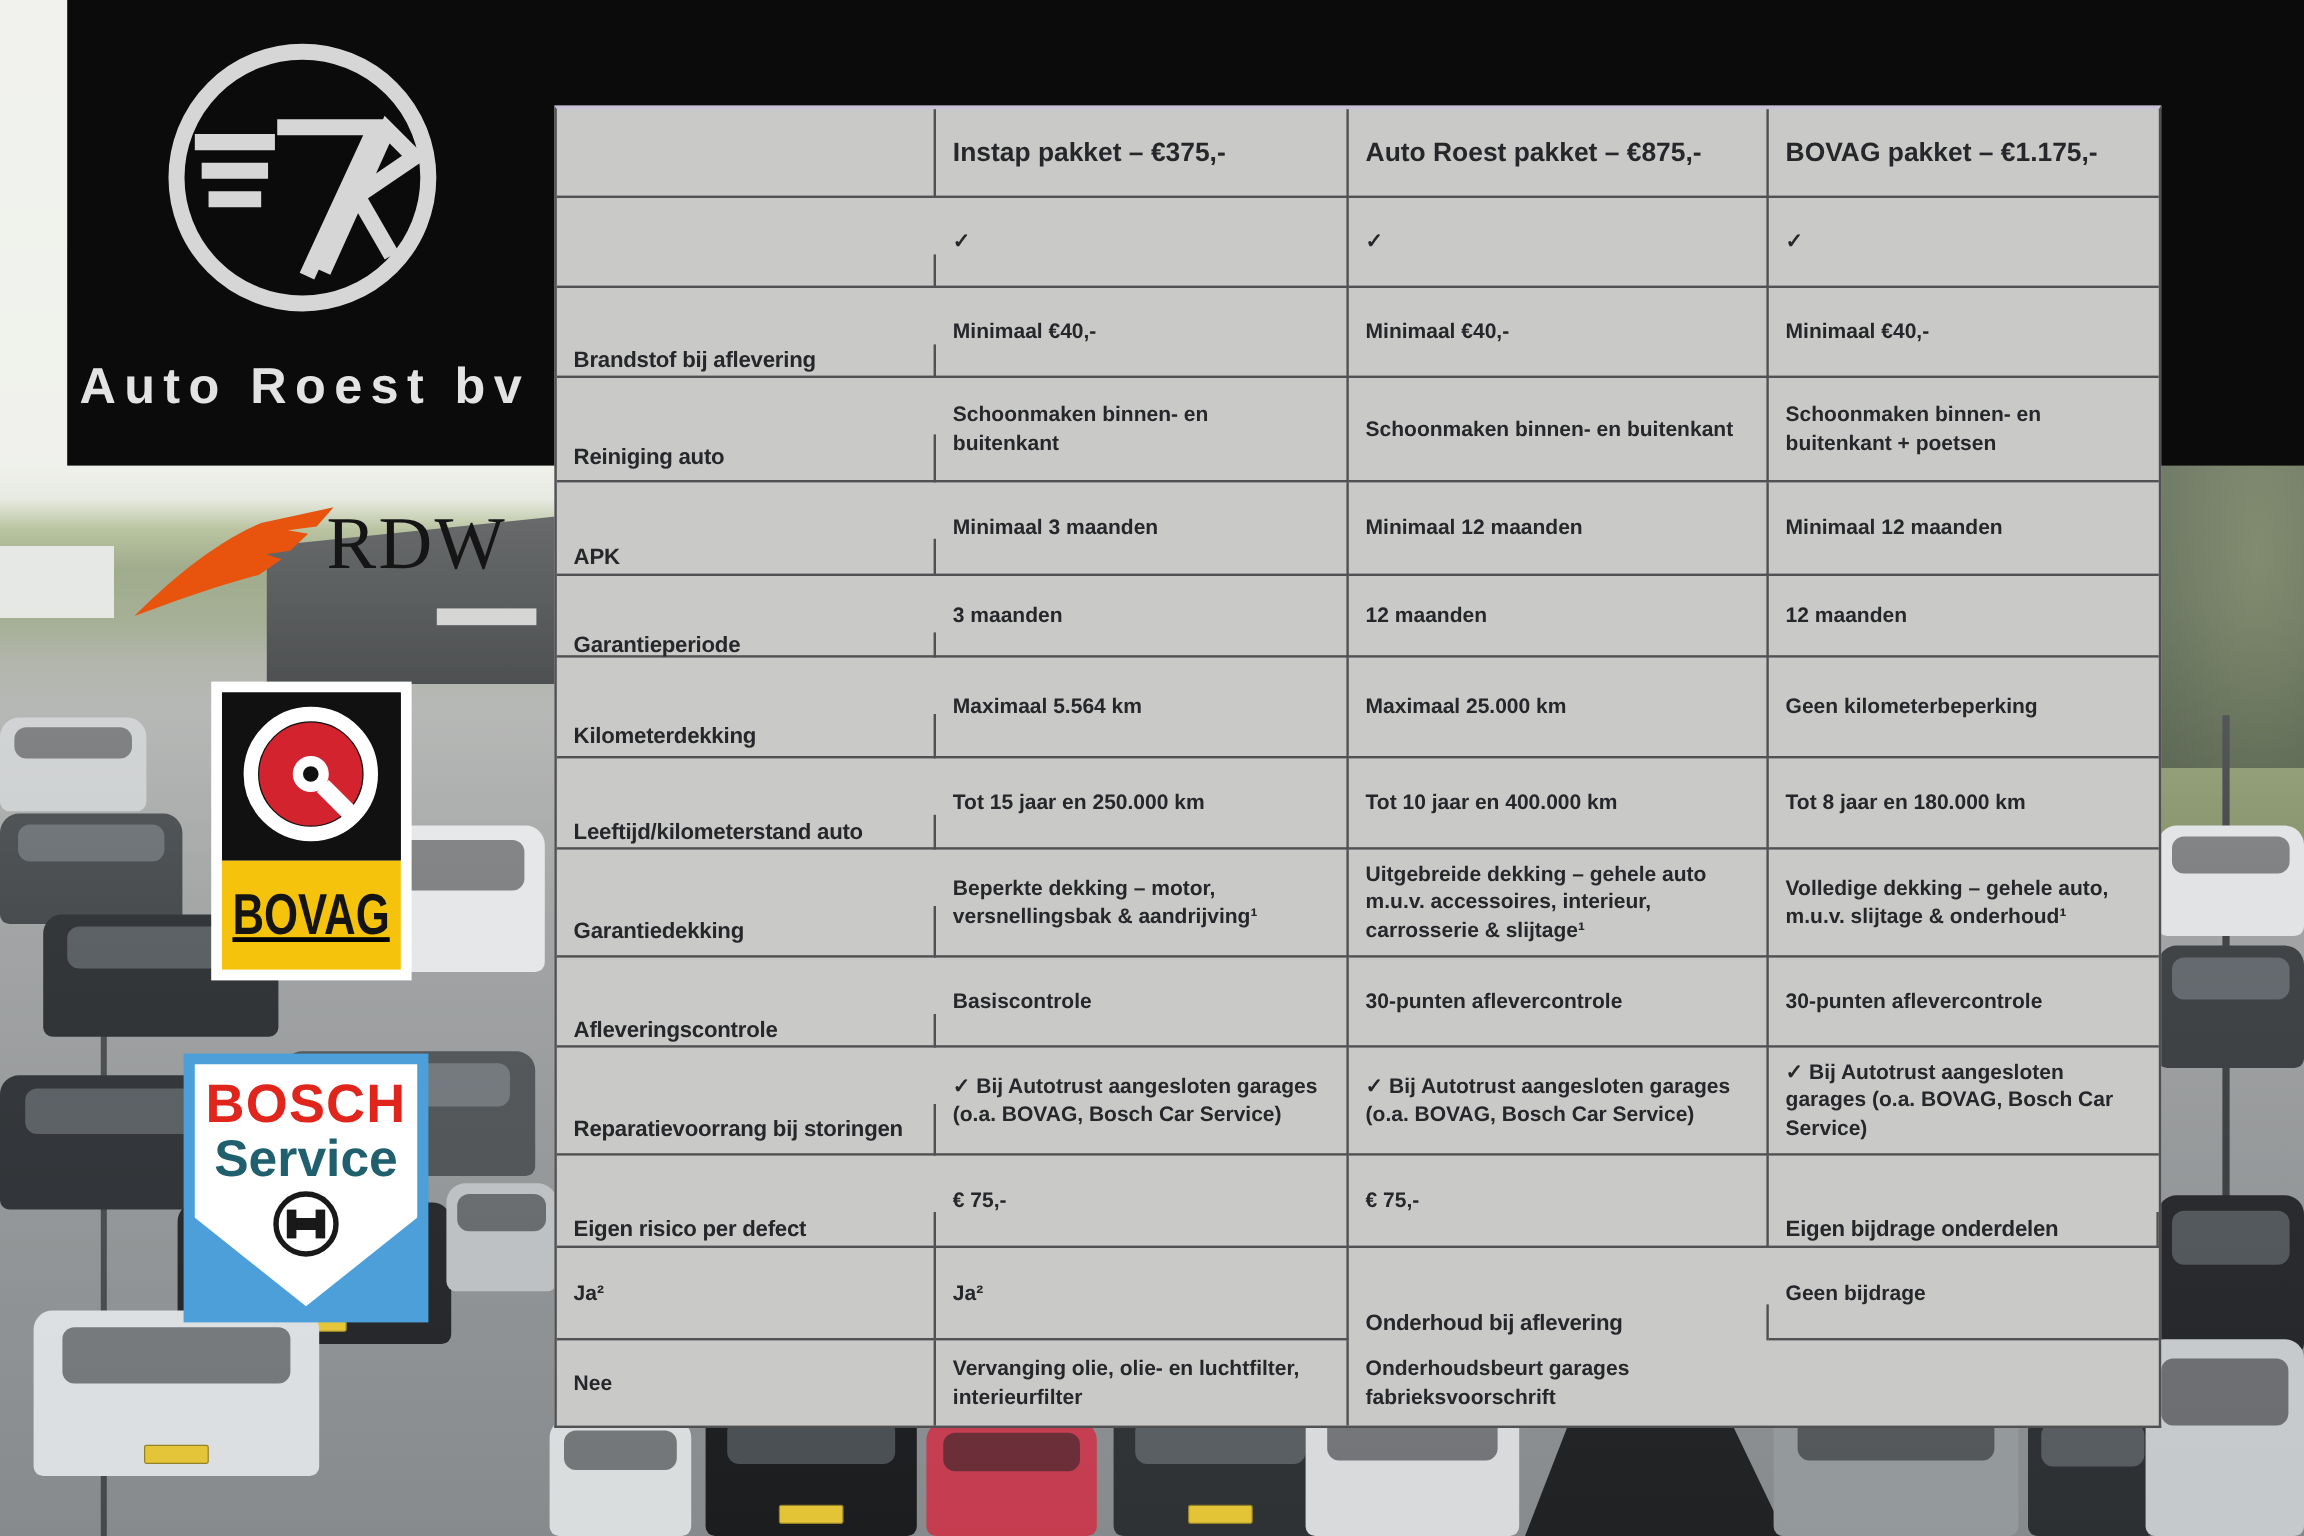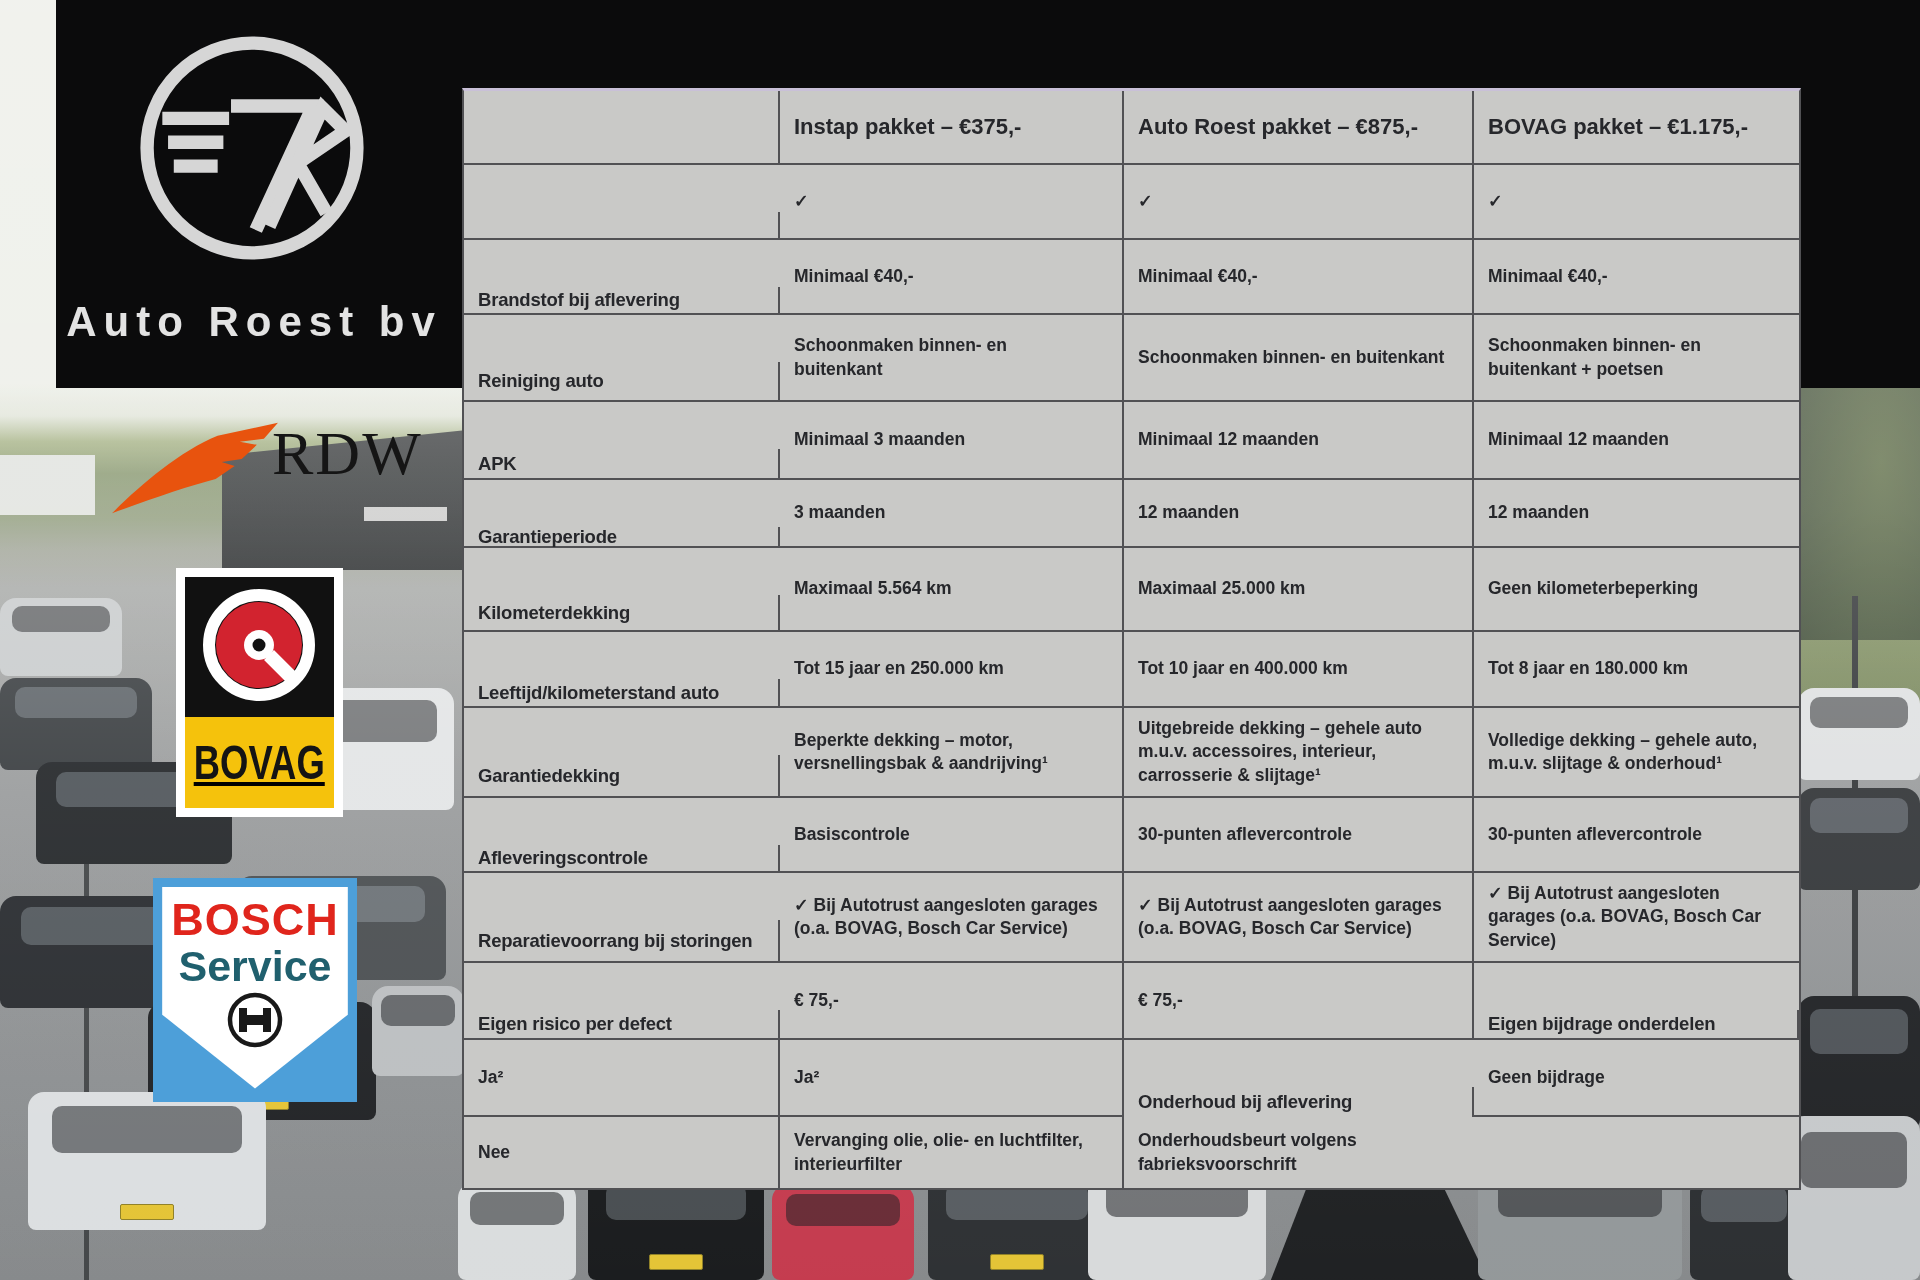--- a/index.html
+++ b/index.html
@@ -253,16 +253,16 @@
       <div class="cell lbl">Eigen risico per defect</div>
       <div class="cell val">€ 75,-</div>
       <div class="cell val">€ 75,-</div>
       <div class="cell lbl">Eigen bijdrage onderdelen</div>
       <div class="cell val">Ja²</div>
       <div class="cell val">Ja²</div>
       <div class="cell lbl lastrow">Onderhoud bij aflevering</div>
       <div class="cell val lastcol">Geen bijdrage</div>
       <div class="cell val lastrow">Nee</div>
       <div class="cell val lastrow">Vervanging olie, olie- en luchtfilter, interieurfilter</div>
-      <div class="cell val lastcol lastrow">Onderhoudsbeurt volgens fabrieksvoorschrift</div>
+      <div class="cell val lastcol lastrow">Onderhoudsbeurt garages fabrieksvoorschrift</div>
     </div>
 
 </div>
 
 </body></html>

